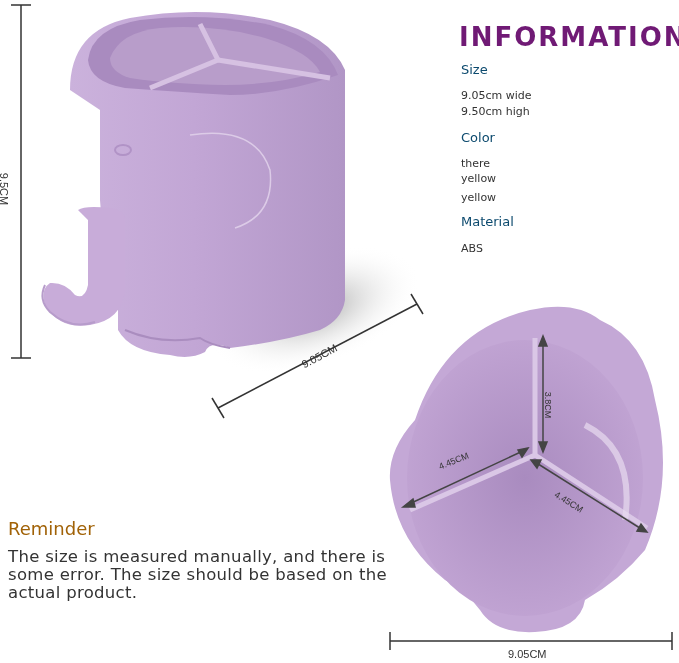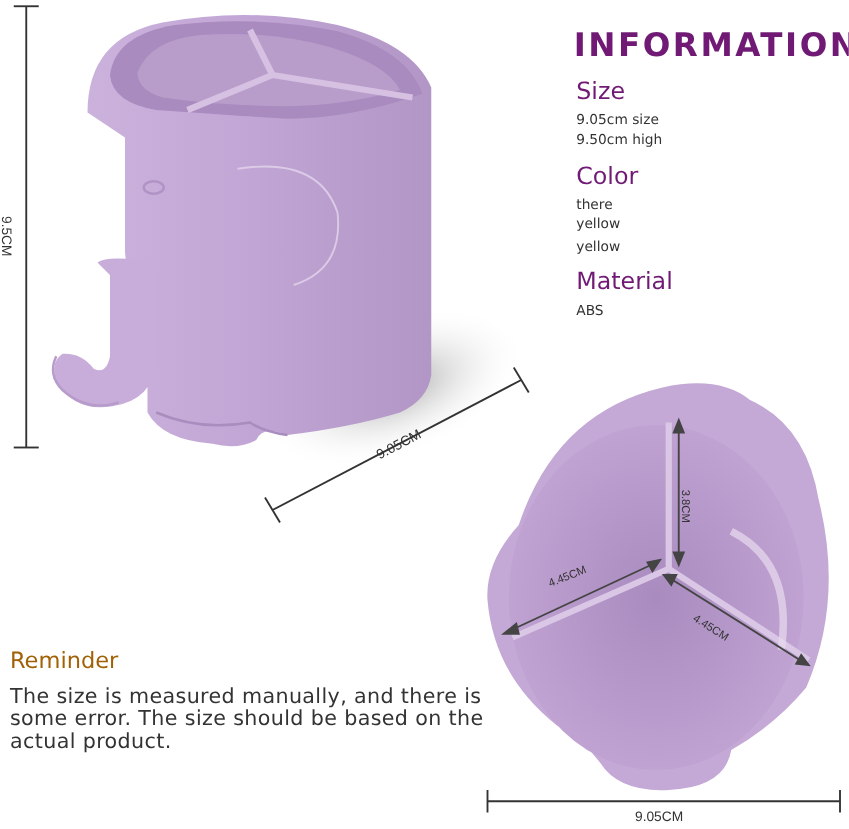--- a/index.html
+++ b/index.html
@@ -3,21 +3,21 @@
 <meta charset="utf-8">
 <style>
   html, body { margin: 0; padding: 0; background: #ffffff; }
   body { width: 679px; height: 663px; position: relative; overflow: hidden;
          font-family: "DejaVu Sans", "Liberation Sans", sans-serif; color: #333; }
   .abs { position: absolute; }
   svg { position: absolute; overflow: visible; }
 
   
   .info-title { left: 459px; top: 22px; font-size: 26px; letter-spacing: 2px; color: #701a75; font-weight: 700; }
-  .info-head { font-size: 19px; color: #701a75; }
+  .info-head { font-size: 13px; color: #0c4a6e; }
   .info-val { font-size: 11px; color: #333; line-height: 16px; }
 
   .reminder-title { left: 8px; top: 518px; font-size: 18px; color: #a16207; }
   .reminder-body { left: 8px; top: 548px; width: 380px; font-size: 16.5px; line-height: 18px; color: #333; letter-spacing: 0.3px; }
 
   .dim-label { font-size: 11px; color: #333; font-family: "Liberation Sans", sans-serif; white-space: nowrap; }
 </style>
 </head>
 <body>
 
@@ -104,21 +104,21 @@
 <svg width="300" height="20" style="left:385px; top:630px;">
   <line x1="5" y1="2" x2="5" y2="20" stroke="#333" stroke-width="1.5"></line>
   <line x1="5" y1="11" x2="287" y2="11" stroke="#333" stroke-width="1.5"></line>
   <line x1="287" y1="2" x2="287" y2="20" stroke="#333" stroke-width="1.5"></line>
 </svg>
 <div class="abs dim-label" style="left:508px; top:648px;">9.05CM</div>
 
 <div class="abs info-title">INFORMATION</div>
 
 <div class="abs info-head" style="left:461px; top:62px;">Size</div>
-<div class="abs info-val" style="left:461px; top:88px;">9.05cm size</div>
+<div class="abs info-val" style="left:461px; top:88px;">9.05cm wide</div>
 <div class="abs info-val" style="left:461px; top:104px;">9.50cm high</div>
 
 <div class="abs info-head" style="left:461px; top:130px;">Color</div>
 <div class="abs info-val" style="left:461px; top:156px;">there</div>
 <div class="abs info-val" style="left:461px; top:171px;">yellow</div>
 <div class="abs info-val" style="left:461px; top:190px;">yellow</div>
 
 <div class="abs info-head" style="left:461px; top:214px;">Material</div>
 <div class="abs info-val" style="left:461px; top:241px;text-align:center;">ABS</div>
 

